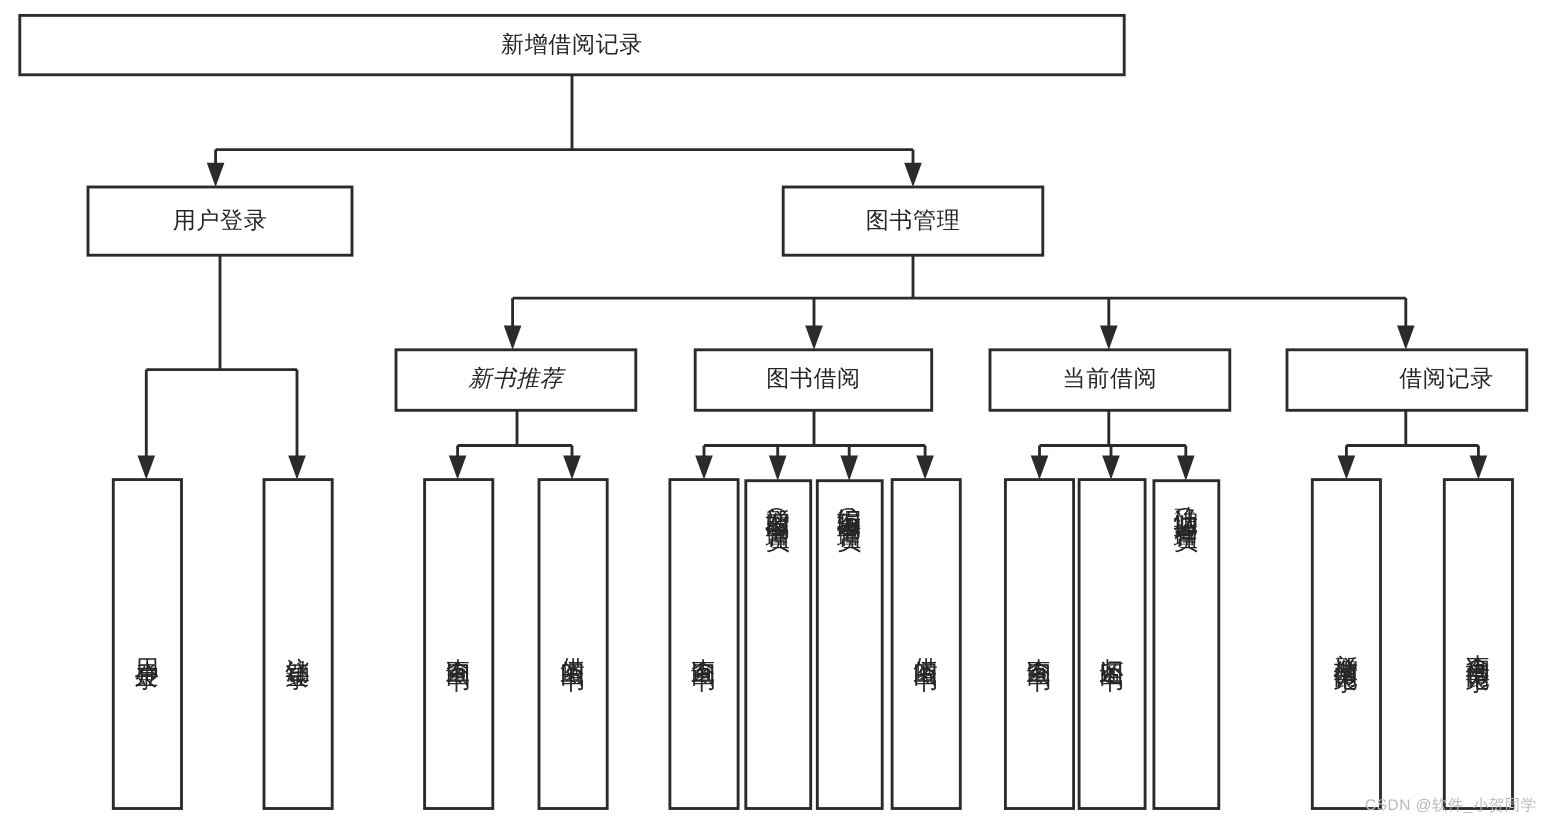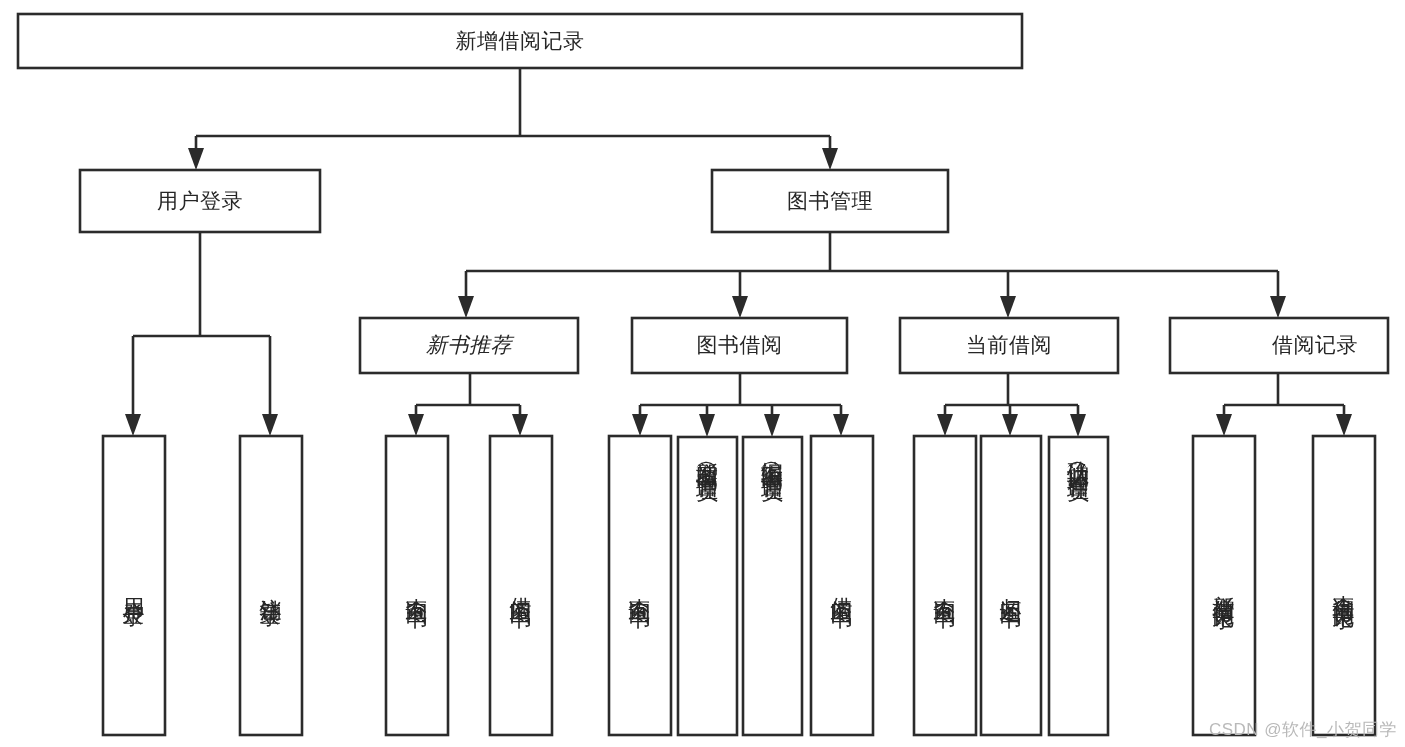--- a/index.html
+++ b/index.html
@@ -65,21 +65,21 @@
     justify-content: center;
   }
   .node-label.vertical.top-aligned {
     justify-content: flex-start;
     padding-top: 6px;
   }
   #watermark {
     position: absolute;
     right: 8px;
     bottom: 6px;
-    font-size: 17px;
+    font-size: 14px;
     color: #b9b9b9;
     letter-spacing: 0.5px;
     white-space: nowrap;
   }
 </style>
 </head>
 <body>
 
 <div id="diagram-root">
 

